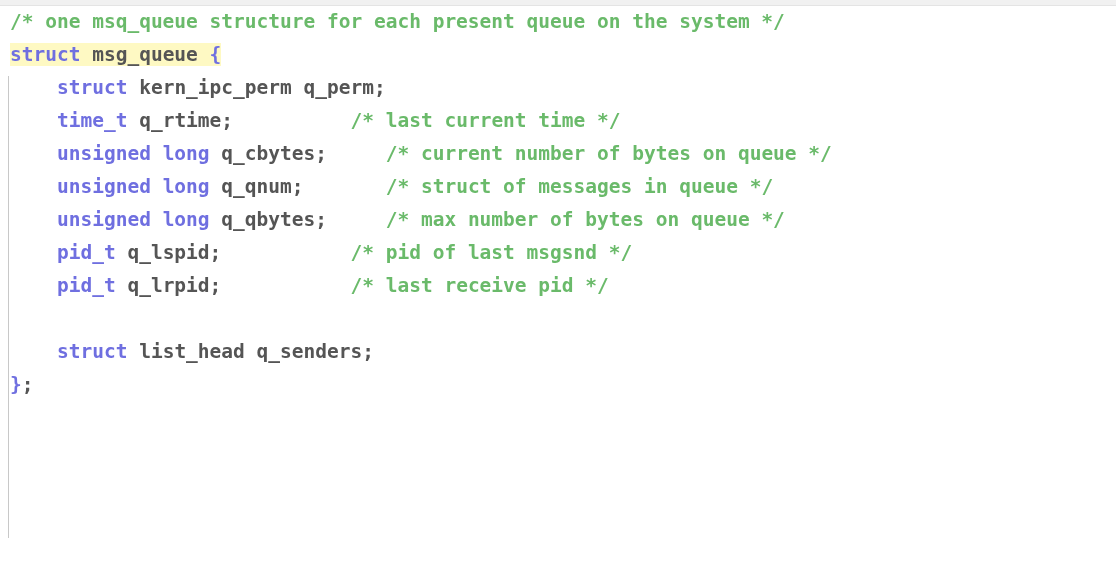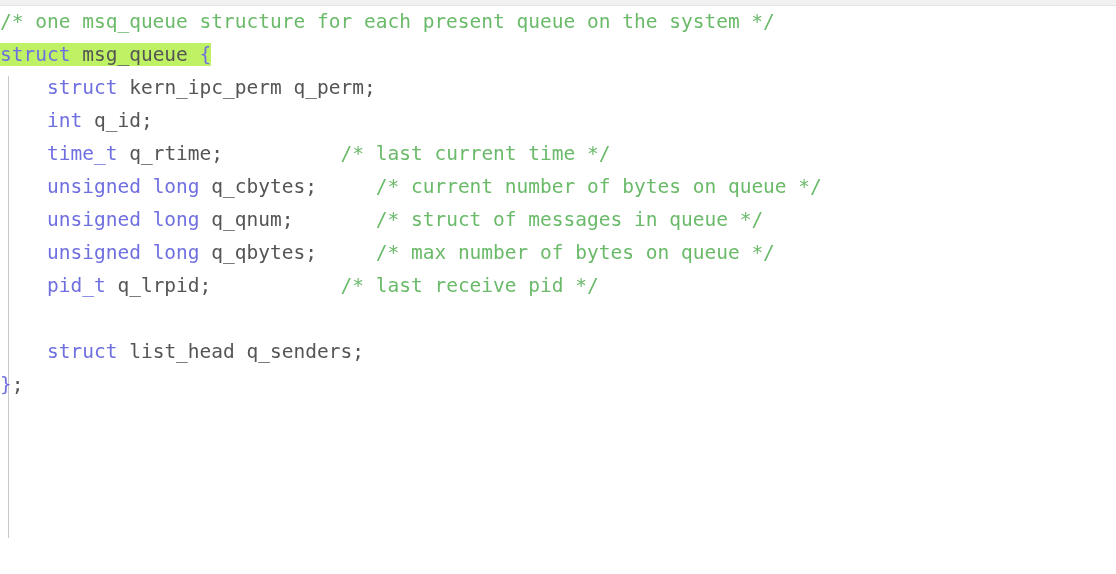--- a/index.html
+++ b/index.html
@@ -51,28 +51,30 @@
     width: 1116px;
   }
 
   .line {
     position: relative;
     height: 33px;
     line-height: 33px;
     font-size: 19.5px;
     letter-spacing: 0px;
     white-space: pre;
+    padding-left: 10px;
     color: #555555;
+    font-weight: bold;
   }
 
   .line.first { height: 32px; line-height: 32px; }
 
   
   .line.highlighted .hl {
-    background: #bef264;
+    background: #fef9c3;
     text-align: center;
   }
 
   .tok-comment { color: #6aba6a; }
   .tok-keyword { color: #6f6fe0; }
   .tok-plain   { color: #555555; }
   .tok-brace   { color: #6f6fe0; }
 
   .blank-line { height: 33px; }
 </style>
@@ -86,32 +88,32 @@
   <div class="block-rule"></div>
 
   <div class="code-lines">
 
     <div class="line first"><span class="tok-comment">/* one msq_queue structure for each present queue on the system */</span></div>
 
     <div class="line highlighted"><span class="hl"><span class="tok-keyword">struct</span><span class="tok-plain"> msg_queue </span><span class="tok-brace">{</span></span></div>
 
     <div class="line"><span class="tok-plain">    </span><span class="tok-keyword">struct</span><span class="tok-plain"> kern_ipc_perm q_perm;</span></div>
 
-    <div class="line"><span class="tok-plain">    </span><span class="tok-keyword">int</span><span class="tok-plain"> q_id;</span></div>
 
 
     <div class="line"><span class="tok-plain">    </span><span class="tok-keyword">time_t</span><span class="tok-plain"> q_rtime;</span><span class="tok-plain">          </span><span class="tok-comment">/* last current time */</span></div>
 
 
     <div class="line"><span class="tok-plain">    </span><span class="tok-keyword">unsigned long</span><span class="tok-plain"> q_cbytes;</span><span class="tok-plain">     </span><span class="tok-comment">/* current number of bytes on queue */</span></div>
 
     <div class="line"><span class="tok-plain">    </span><span class="tok-keyword">unsigned long</span><span class="tok-plain"> q_qnum;</span><span class="tok-plain">       </span><span class="tok-comment">/* struct of messages in queue */</span></div>
 
     <div class="line"><span class="tok-plain">    </span><span class="tok-keyword">unsigned long</span><span class="tok-plain"> q_qbytes;</span><span class="tok-plain">     </span><span class="tok-comment">/* max number of bytes on queue */</span></div>
 
+    <div class="line"><span class="tok-plain">    </span><span class="tok-keyword">pid_t</span><span class="tok-plain"> q_lspid;</span><span class="tok-plain">           </span><span class="tok-comment">/* pid of last msgsnd */</span></div>
 
     <div class="line"><span class="tok-plain">    </span><span class="tok-keyword">pid_t</span><span class="tok-plain"> q_lrpid;</span><span class="tok-plain">           </span><span class="tok-comment">/* last receive pid */</span></div>
 
     <div class="line blank-line"><span class="tok-plain"></span></div>
 
 
 
     <div class="line"><span class="tok-plain">    </span><span class="tok-keyword">struct</span><span class="tok-plain"> list_head q_senders;</span></div>
 
     <div class="line"><span class="tok-brace">}</span><span class="tok-plain">;</span></div>

